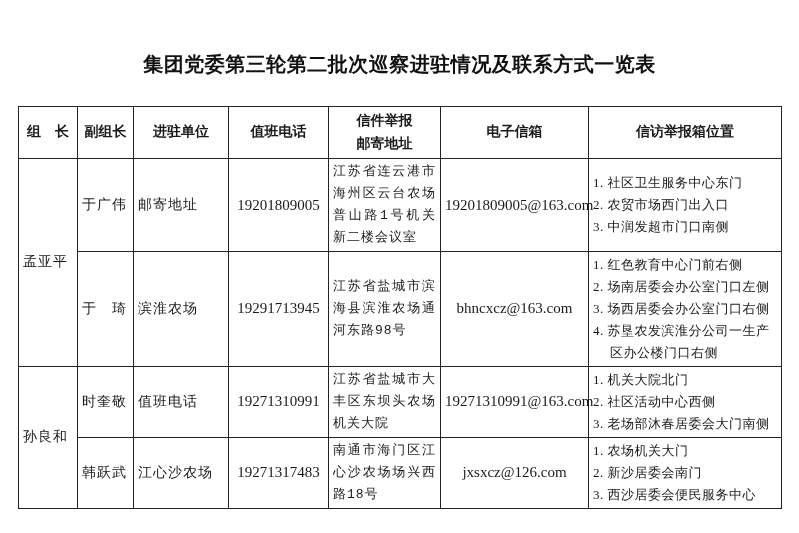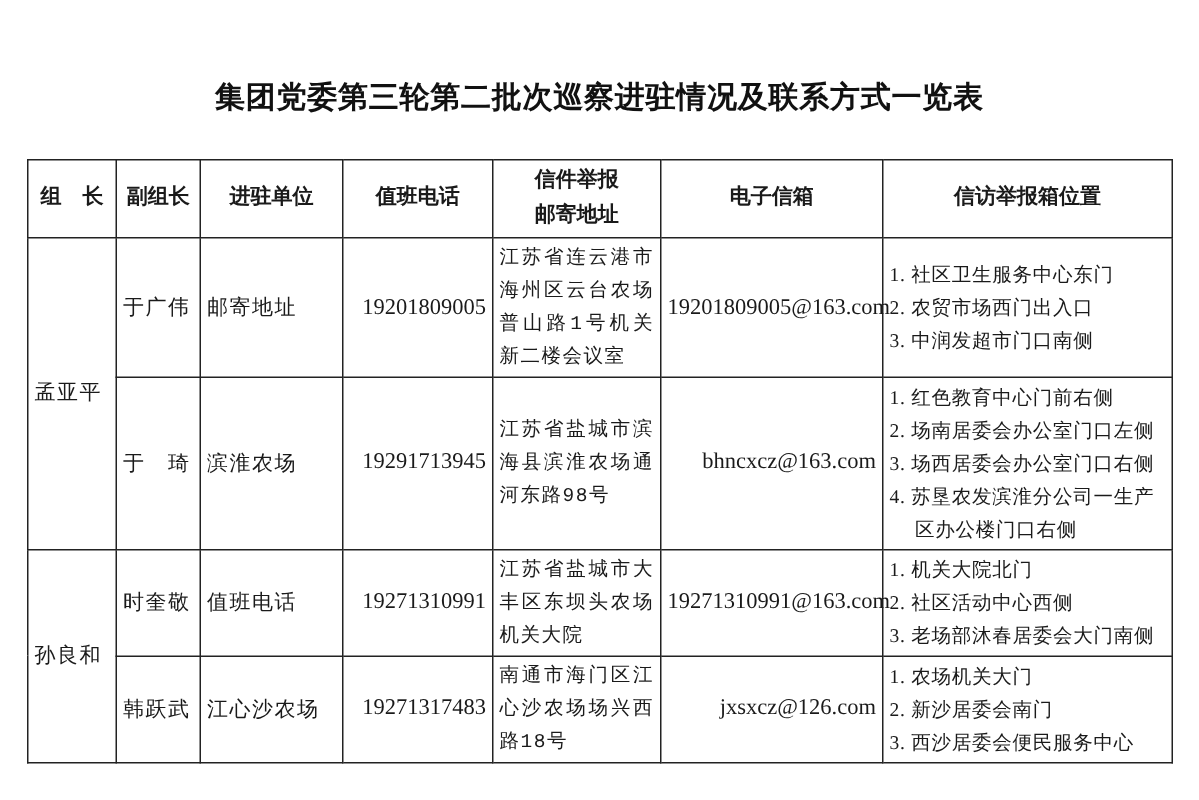--- a/index.html
+++ b/index.html
@@ -55,21 +55,21 @@
   tr.r1 { height: 90px; }
   tr.r2 { height: 100px; }
   tr.r3 { height: 63px; }
   tr.r4 { height: 61px; }
   td.leader, td.deputy, td.unit {
     text-align: left;
     font-size: 14px;
     letter-spacing: 1px;
   }
   td.phone, td.email {
-    text-align: right;
+    text-align: center;
     font-size: 15px;
     letter-spacing: 0;
   }
   td.address {
     text-align: justify;
     text-justify: inter-character;
     font-size: 13px;
     line-height: 1.7;
     padding: 4px 7px;
     letter-spacing: 1px;

